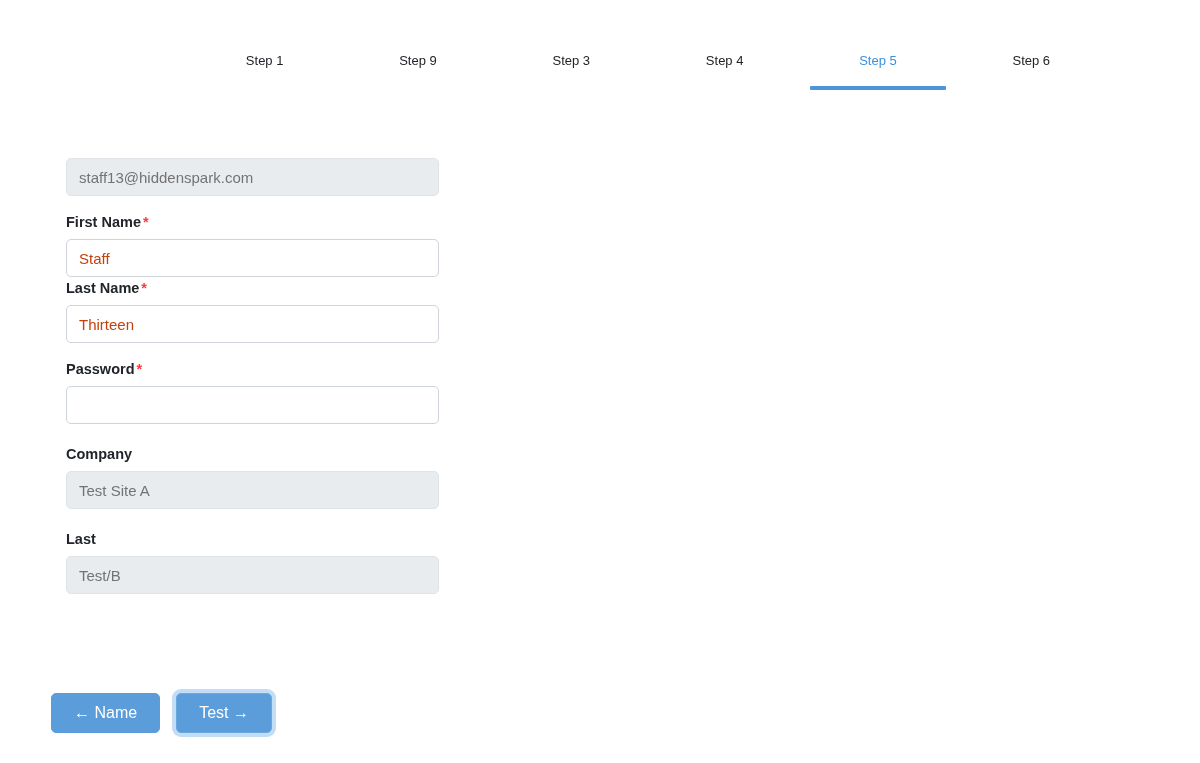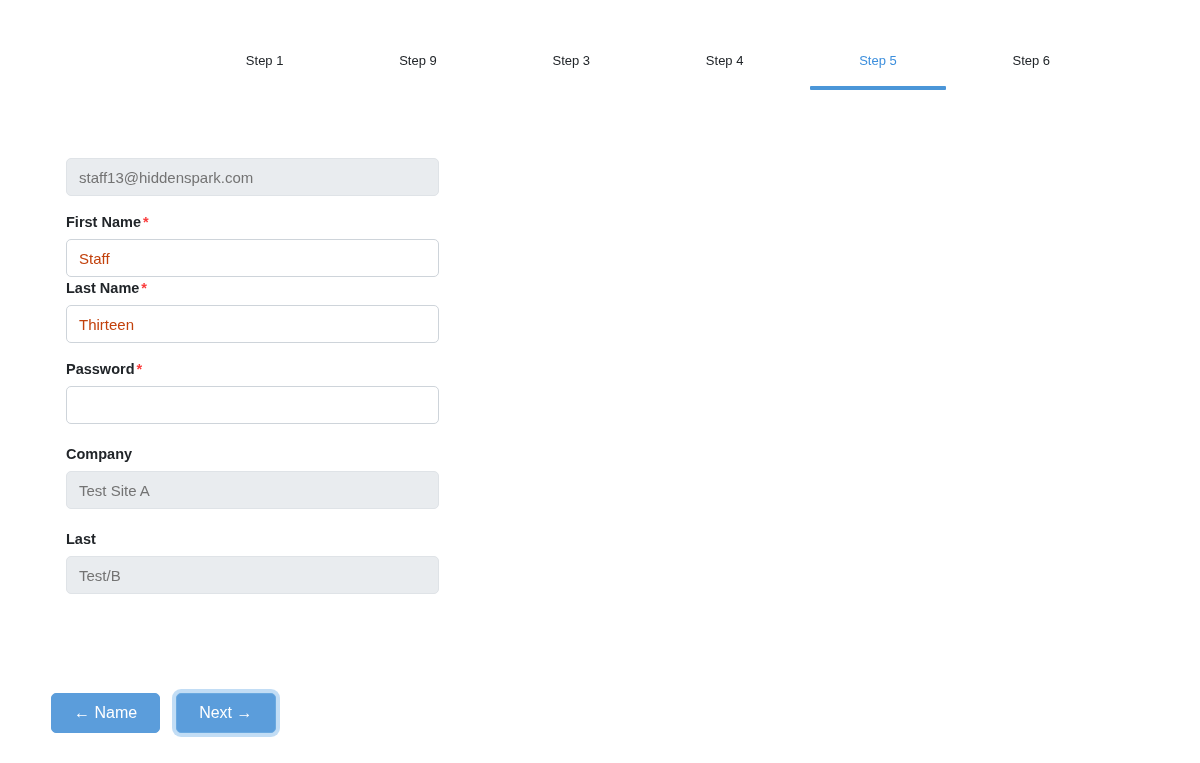--- a/index.html
+++ b/index.html
@@ -199,16 +199,16 @@
   </div>
 
 </form>
 
 <div class="button-row">
   <button type="button" class="btn btn-back">
     <span class="arrow">←</span>
     <span>Name</span>
   </button>
   <button type="button" class="btn btn-next">
-    <span>Next</span>
+    <span>Test</span>
     <span class="arrow">→</span>
   </button>
 </div>
 
 </body></html>

